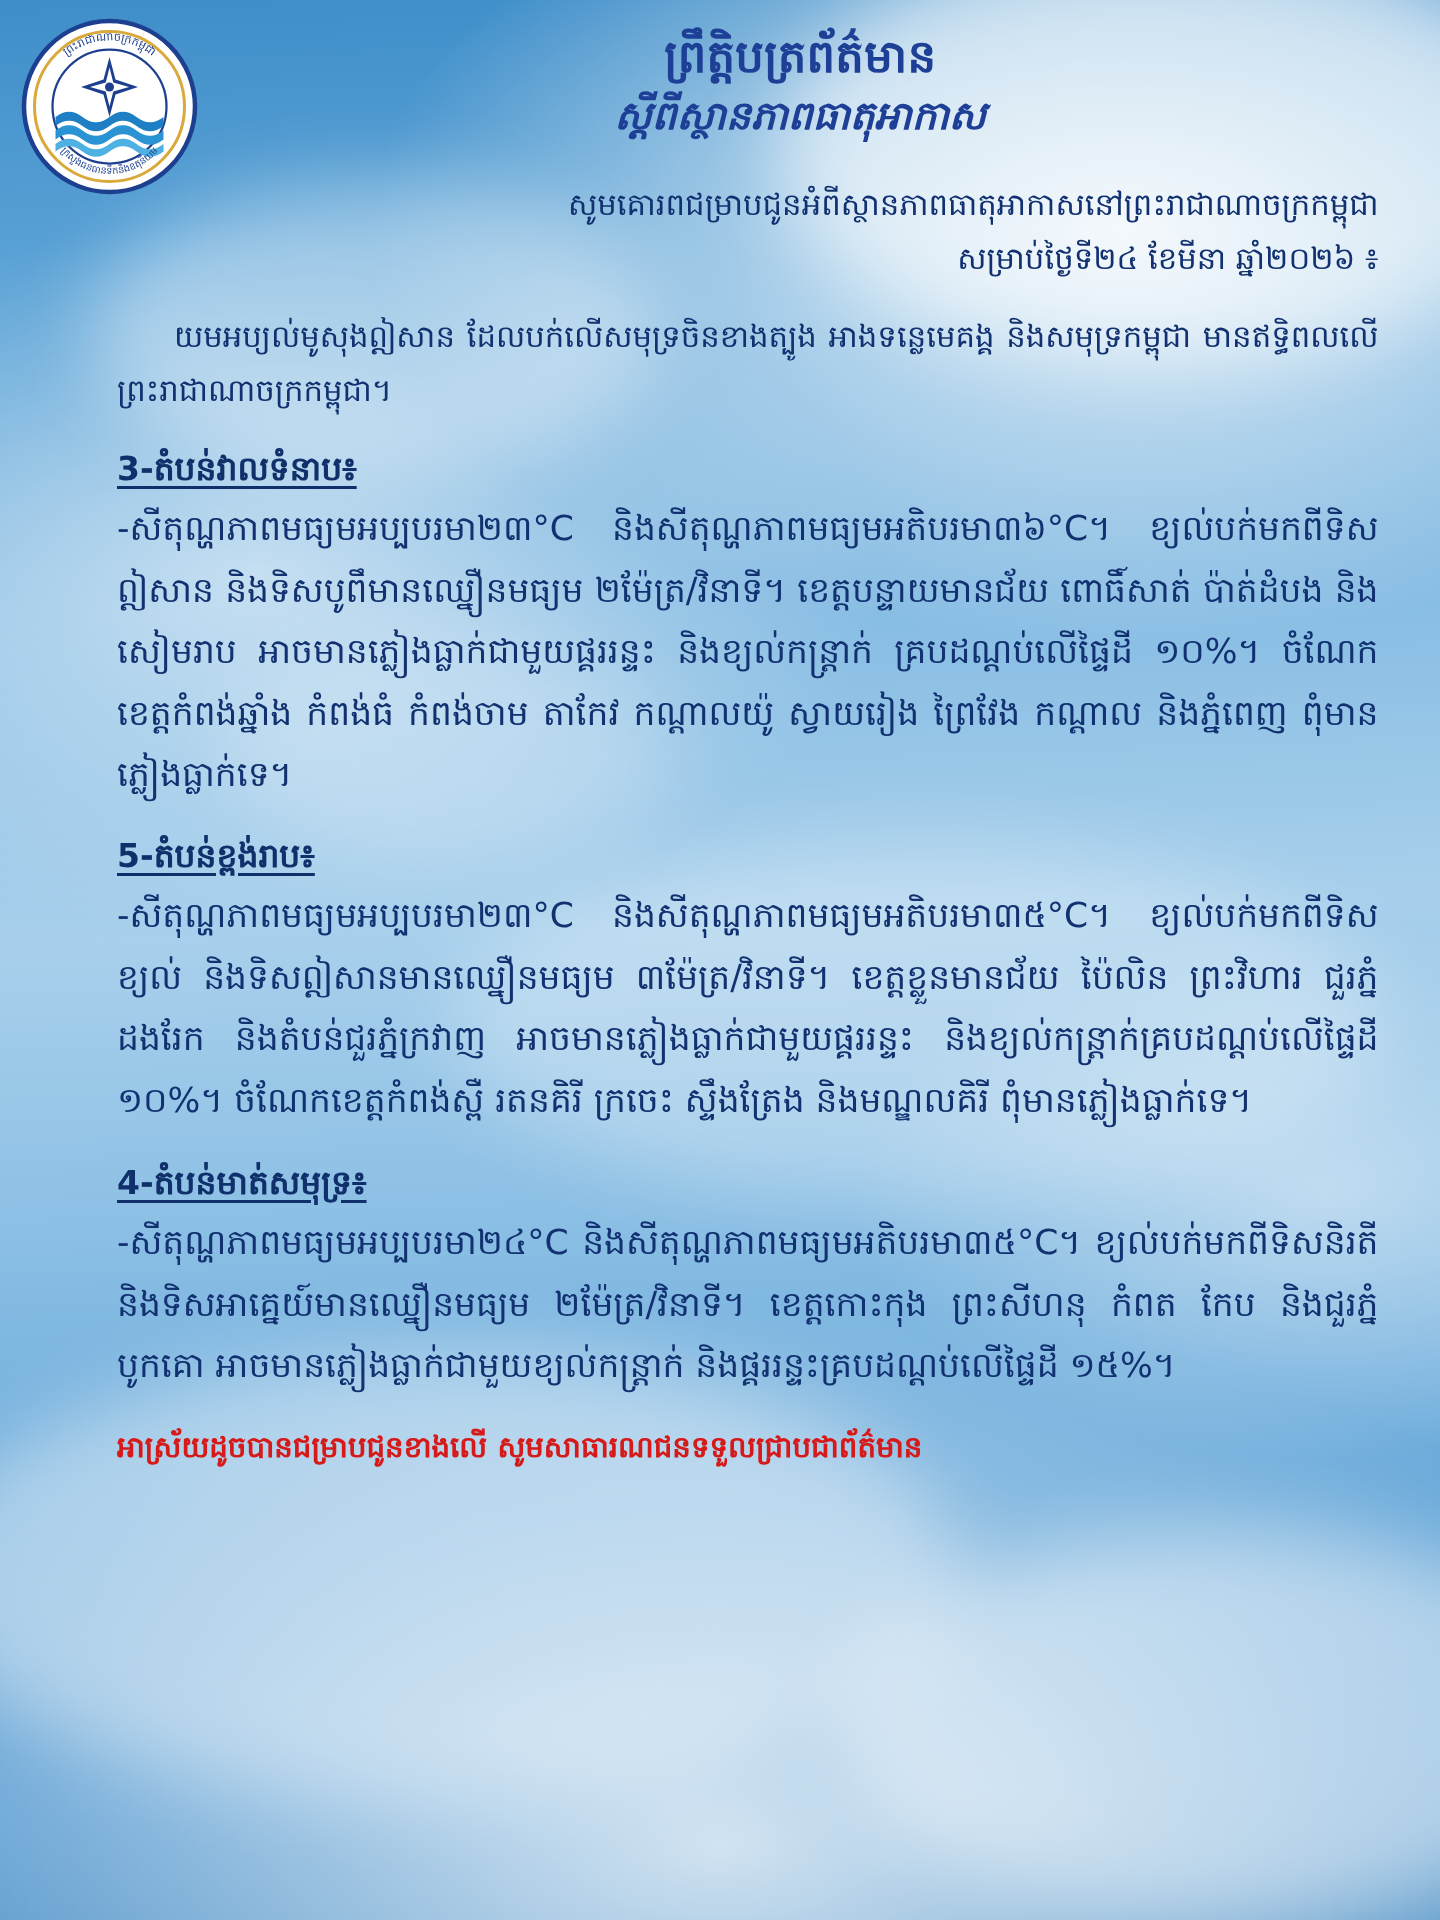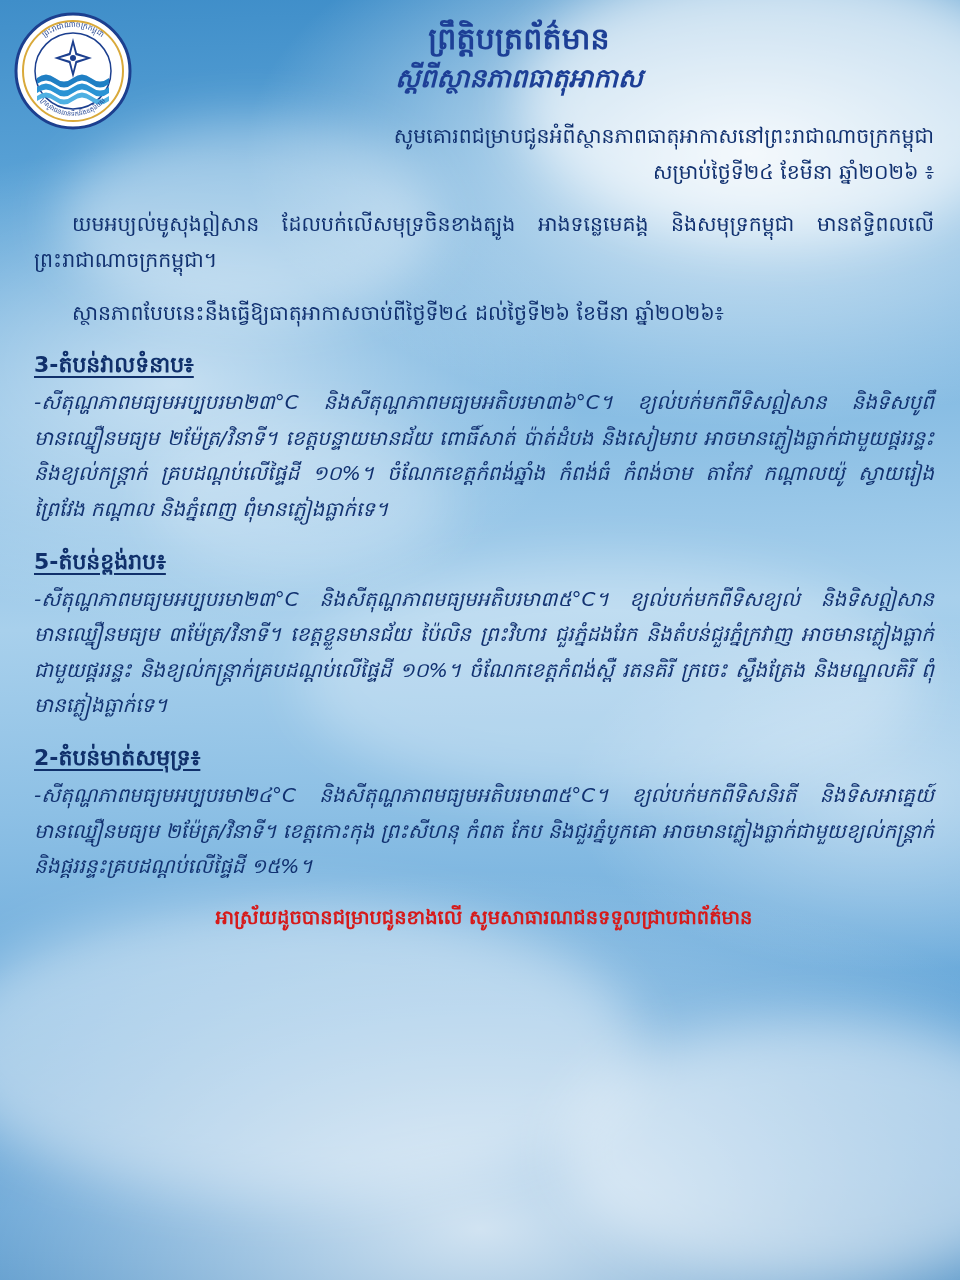--- a/index.html
+++ b/index.html
@@ -40,22 +40,23 @@
   .c2 { left: 60px; top: 120px;  width: 380px; height: 200px; background: rgba(255,255,255,0.40); }
   .c3 { left: 300px; top: 560px; width: 620px; height: 240px; background: rgba(255,255,255,0.28); }
   .c4 { left: -60px; top: 900px; width: 700px; height: 300px; background: rgba(255,255,255,0.40); }
   .c5 { left: 560px; top: 1020px; width: 520px; height: 260px; background: rgba(255,255,255,0.45); }
   .c6 { left: 150px; top: 420px; width: 300px; height: 160px; background: rgba(255,255,255,0.22); }
 
   
   .content {
     position: relative;
     z-index: 3;
-    padding: 14px 26px 10px 34px;
+    padding: 14px 41px 10px 34px;
     color: #10306b;
+    margin-left: 44px;
   }
 
   
   .emblem {
     position: absolute;
     left: 14px;
     top: 12px;
     width: 118px;
     height: 118px;
     z-index: 5;
@@ -107,30 +108,29 @@
   }
   .section-head {
     font-size: 22px;
     font-weight: bold;
     color: #10306b;
     text-decoration: underline;
     text-underline-offset: 4px;
     margin-bottom: 2px;
   }
   .section-body {
-    font-size: 20px;
+    font-size: 23px;
     line-height: 1.78;
     color: #113170;
     text-align: justify;
-    font-style: italic;
   }
 
   .footer {
     margin-top: 18px;
-    text-align: center;
+    text-align: left;
   }
   .footer-red {
     color: #d61a1a;
     font-size: 19.5px;
     line-height: 1.5;
     font-weight: bold;
   }
   .footer-blue {
     color: #123a84;
     font-size: 20.5px;
@@ -185,34 +185,33 @@
       <div class="title-sub">ស្ដីពីស្ថានភាពធាតុអាកាស</div>
     </div>
 
     <div class="intro">
       <span>សូមគោរពជម្រាបជូនអំពីស្ថានភាពធាតុអាកាសនៅព្រះរាជាណាចក្រកម្ពុជា</span>
       <span class="l2">សម្រាប់ថ្ងៃទី២៤ ខែមីនា ឆ្នាំ២០២៦ ៖</span>
     </div>
 
     <div class="para">យមអប្យល់មូសុងឦសាន ដែលបក់លើសមុទ្រចិនខាងត្បូង អាងទន្លេមេគង្គ និងសមុទ្រកម្ពុជា មានឥទ្ធិពលលើព្រះរាជាណាចក្រកម្ពុជា។</div>
 
-    <div class="para">ស្ថានភាពបែបនេះនឹងធ្វើឱ្យធាតុអាកាសចាប់ពីថ្ងៃទី២៤ ដល់ថ្ងៃទី២៦ ខែមីនា ឆ្នាំ២០២៦៖</div>
 
     <div class="section">
       <div class="section-head">3-តំបន់វាលទំនាប៖</div>
       <div class="section-body">-សីតុណ្ហភាពមធ្យមអប្បបរមា២៣°C និងសីតុណ្ហភាពមធ្យមអតិបរមា៣៦°C។ ខ្យល់បក់មកពីទិសឦសាន និងទិសបូពឹមានឈ្នឿនមធ្យម ២ម៉ែត្រ/វិនាទី។ ខេត្តបន្ទាយមានជ័យ ពោធិ៍សាត់ ប៉ាត់ដំបង និងសៀមរាប អាចមានភ្លៀងធ្លាក់ជាមួយផ្គររន្ទះ និងខ្យល់កន្ត្រាក់ គ្របដណ្ដប់លើផ្ទៃដី ១០%។ ចំណែកខេត្តកំពង់ឆ្នាំង កំពង់ធំ កំពង់ចាម តាកែវ កណ្ដាលយ៉ូ ស្វាយរៀង ព្រៃវែង កណ្ដាល និងភ្នំពេញ ពុំមានភ្លៀងធ្លាក់ទេ។</div>
     </div>
 
     <div class="section">
       <div class="section-head">5-តំបន់ខ្ពង់រាប៖</div>
       <div class="section-body">-សីតុណ្ហភាពមធ្យមអប្បបរមា២៣°C និងសីតុណ្ហភាពមធ្យមអតិបរមា៣៥°C។ ខ្យល់បក់មកពីទិសខ្យល់ និងទិសឦសានមានឈ្នឿនមធ្យម ៣ម៉ែត្រ/វិនាទី។ ខេត្តខ្លួនមានជ័យ ប៉ៃលិន ព្រះវិហារ ជួរភ្នំដងរែក និងតំបន់ជួរភ្នំក្រវាញ អាចមានភ្លៀងធ្លាក់ជាមួយផ្គររន្ទះ និងខ្យល់កន្ត្រាក់គ្របដណ្ដប់លើផ្ទៃដី ១០%។ ចំណែកខេត្តកំពង់ស្ពឺ រតនគិរី ក្រចេះ ស្ទឹងត្រែង និងមណ្ឌលគិរី ពុំមានភ្លៀងធ្លាក់ទេ។</div>
     </div>
 
     <div class="section">
-      <div class="section-head">2-តំបន់មាត់សមុទ្រ៖</div>
+      <div class="section-head">4-តំបន់មាត់សមុទ្រ៖</div>
       <div class="section-body">-សីតុណ្ហភាពមធ្យមអប្បបរមា២៤°C និងសីតុណ្ហភាពមធ្យមអតិបរមា៣៥°C។ ខ្យល់បក់មកពីទិសនិរតី និងទិសអាគ្នេយ៍មានឈ្នឿនមធ្យម ២ម៉ែត្រ/វិនាទី។ ខេត្តកោះកុង ព្រះសីហនុ កំពត កែប និងជួរភ្នំបូកគោ អាចមានភ្លៀងធ្លាក់ជាមួយខ្យល់កន្ត្រាក់ និងផ្គររន្ទះគ្របដណ្ដប់លើផ្ទៃដី ១៥%។</div>
     </div>
 
     <div class="footer">
       <div class="footer-red">អាស្រ័យដូចបានជម្រាបជូនខាងលើ សូមសាធារណជនទទួលជ្រាបជាព័ត៌មាន</div>
     </div>
 
   </div>
 </div>
 

